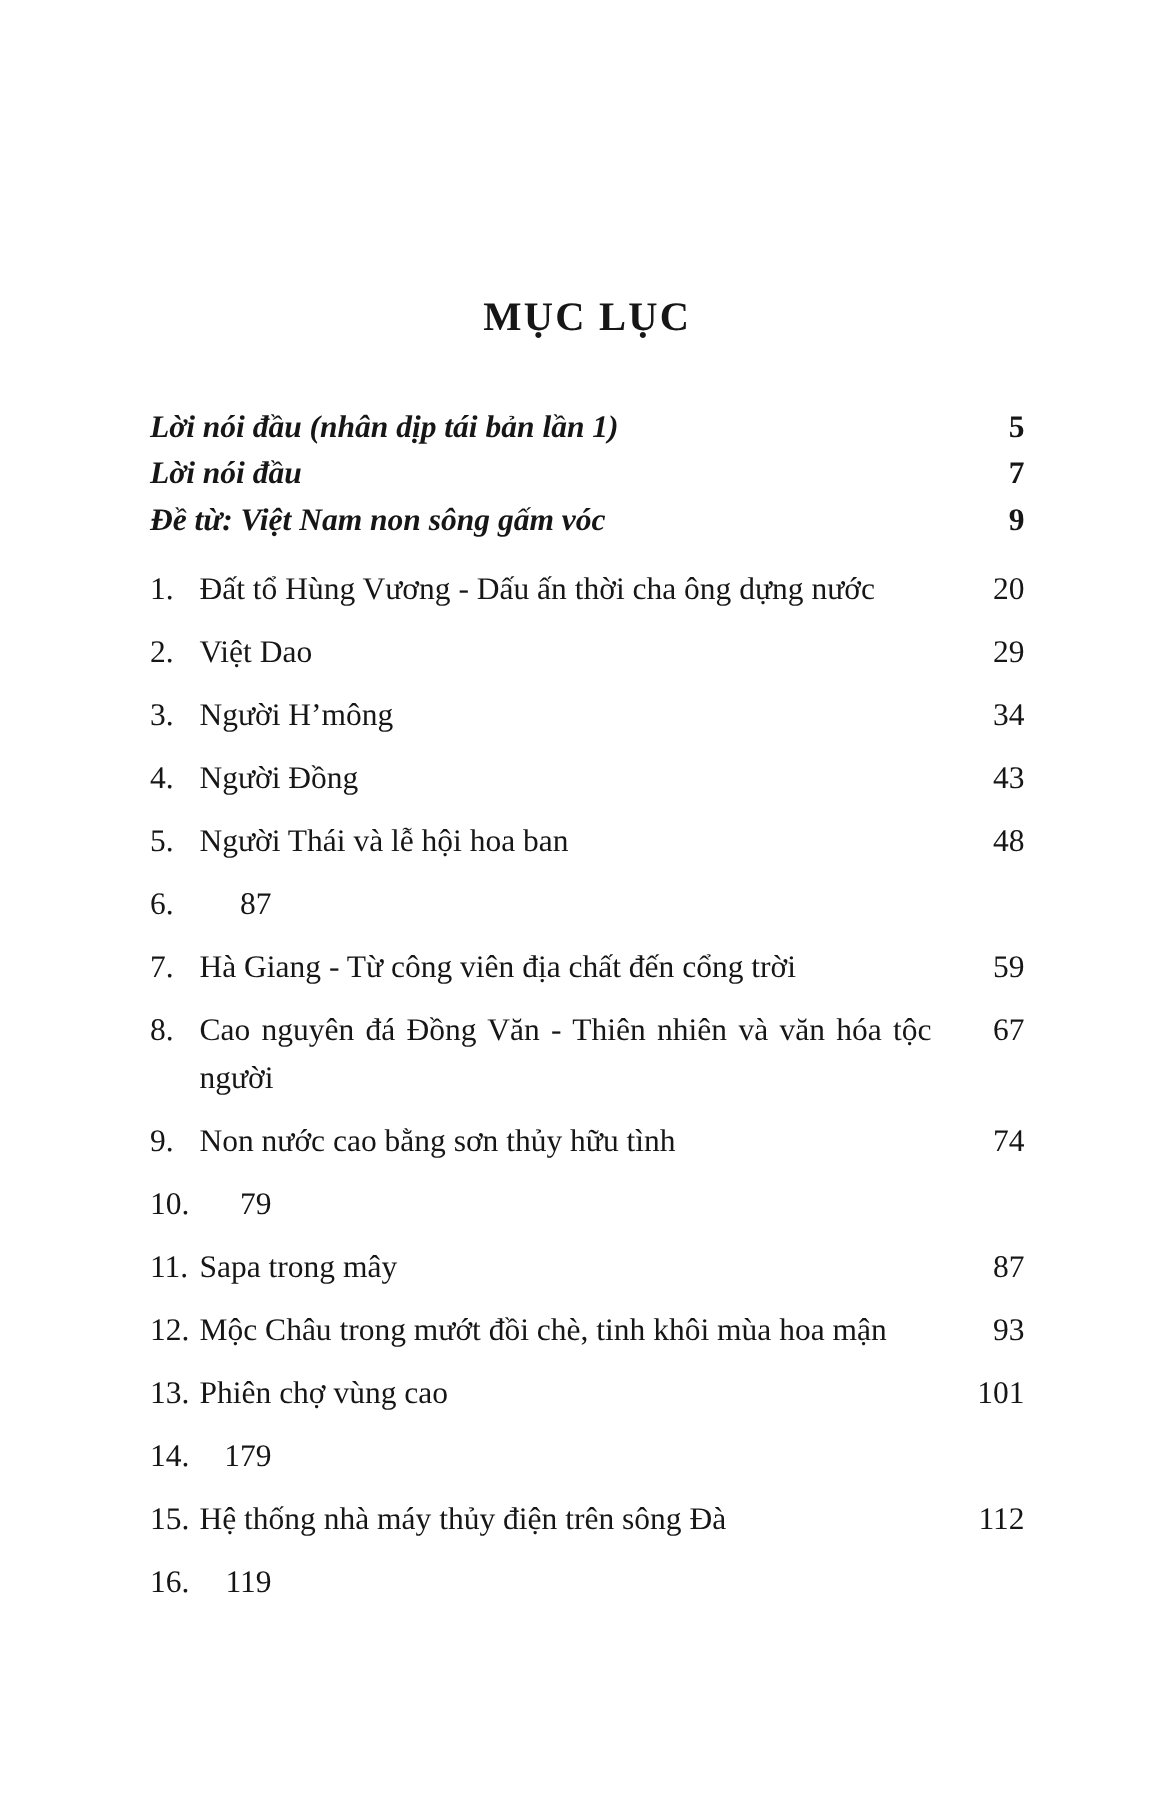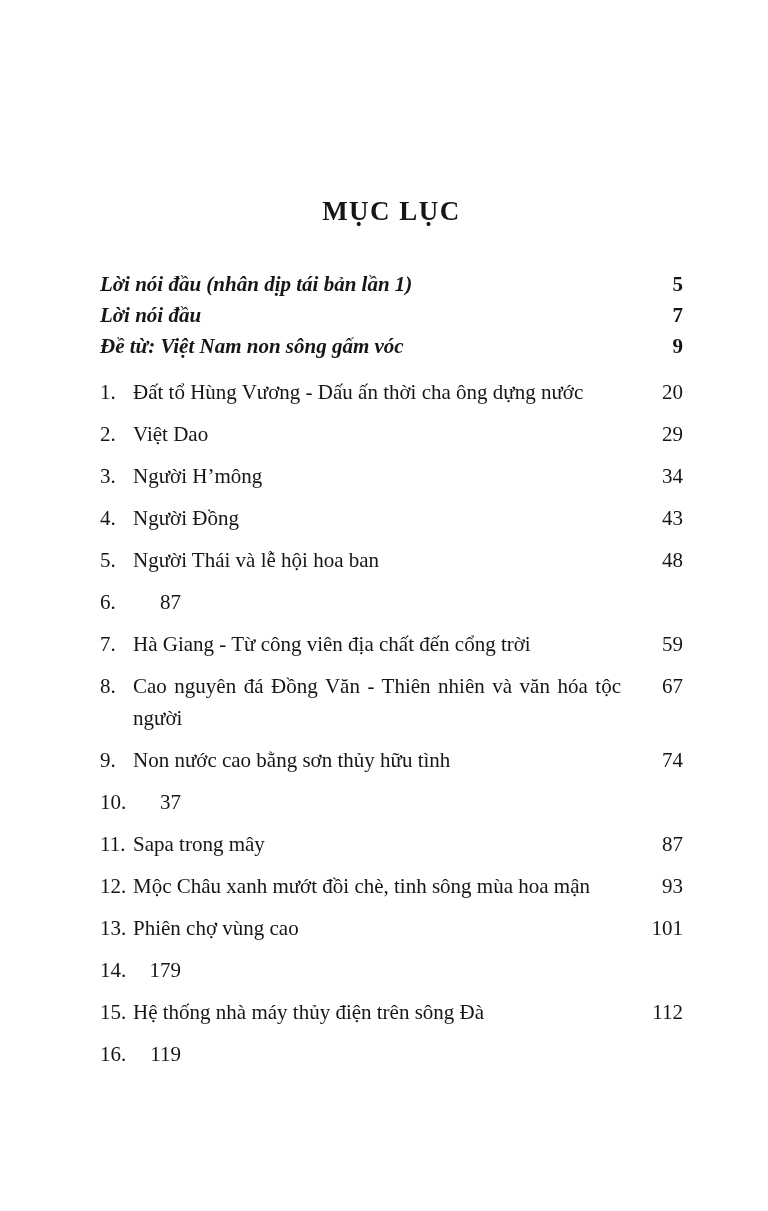--- a/index.html
+++ b/index.html
@@ -128,32 +128,32 @@
     </div>
 
     <div class="entry-row">
       <span class="entry-num">9.</span>
       <span class="entry-label">Non nước cao bằng sơn thủy hữu tình</span>
       <span class="pg-num">74</span>
     </div>
 
     <div class="entry-row">
       <span class="entry-num">10.</span>
-      <span class="pg-num">37</span>
+      <span class="pg-num">79</span>
     </div>
 
     <div class="entry-row">
       <span class="entry-num">11.</span>
       <span class="entry-label">Sapa trong mây</span>
       <span class="pg-num">87</span>
     </div>
 
     <div class="entry-row">
       <span class="entry-num">12.</span>
-      <span class="entry-label">Mộc Châu xanh mướt đồi chè, tinh sông mùa hoa mận</span>
+      <span class="entry-label">Mộc Châu trong mướt đồi chè, tinh khôi mùa hoa mận</span>
       <span class="pg-num">93</span>
     </div>
 
     <div class="entry-row">
       <span class="entry-num">13.</span>
       <span class="entry-label">Phiên chợ vùng cao</span>
       <span class="pg-num">101</span>
     </div>
 
     <div class="entry-row">

